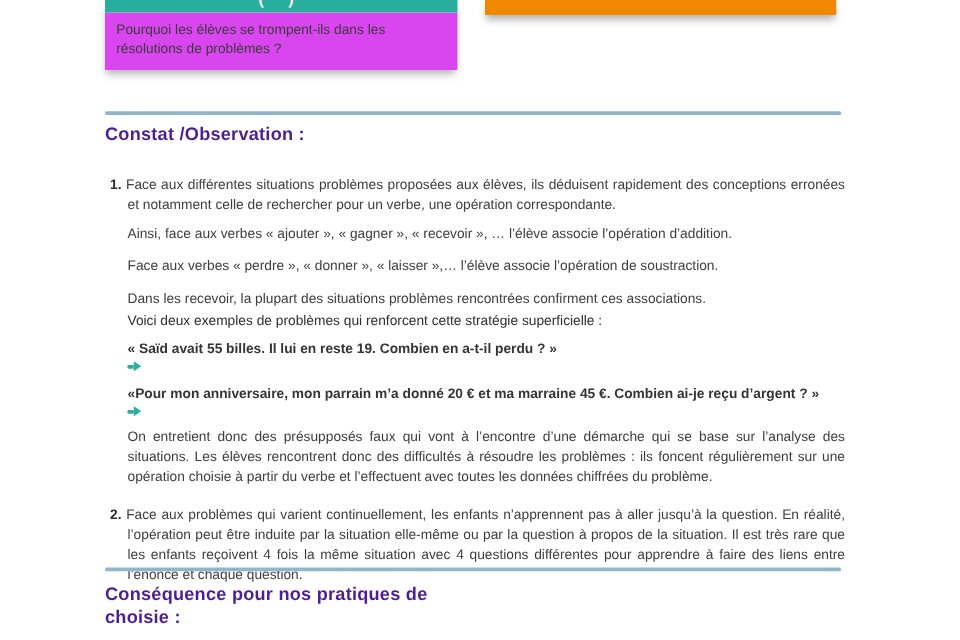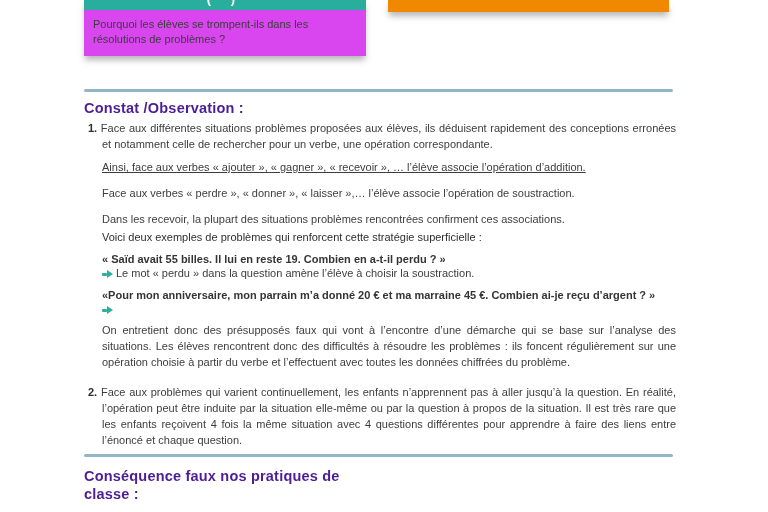--- a/index.html
+++ b/index.html
@@ -23,21 +23,21 @@
   
   .rule{position:absolute;left:84px;width:589px;height:3px;background:#92b5c9;border-radius:2px;}
   .rule-top{top:89px;}
   .rule-bottom{top:454px;}
   .section-title{position:absolute;left:84px;color:#4c1d95;font-weight:bold;
        font-size:14.5px;line-height:18px;letter-spacing:0.2px;}
   .title-constat{top:99px;}
   .title-consequence{top:467px;width:280px;}
 
   
-  .para{position:absolute;font-size:11px;line-height:16px;color:#3d3d3d;text-align:justify;}
+  .para{position:absolute;font-size:11px;line-height:16px;color:#3d3d3d;text-align:justify;margin-top:20px;}
   .para-numbered{left:88px;width:588px;padding-left:14px;text-indent:-14px;box-sizing:border-box;}
   .para-plain{left:102px;width:574px;}
   .num{font-weight:bold;color:#2e2e2e;}
   .bold{font-weight:normal;color:#2e2e2e;}
   .quote{font-weight:bold;color:#343434;text-align:left;}
   .note{text-align:left;}
 
   
   .arrow-icon{display:inline-block;width:11px;height:8px;position:relative;
        vertical-align:-1px;margin-right:3px;}
@@ -62,39 +62,39 @@
 </div>
 
 <div class="rule rule-top"></div>
 <div class="section-title title-constat">Constat /Observation :</div>
 
 <div class="para para-numbered" style="top:120px;">
   <span class="num">1.</span>
   <span>Face aux différentes situations problèmes proposées aux élèves, ils déduisent rapidement des conceptions erronées et notamment celle de rechercher pour un verbe, une opération correspondante.</span>
 </div>
 
-<div class="para para-plain" style="top:159px;text-decoration:underline;">Ainsi, face aux verbes « ajouter », « gagner », « recevoir », … l’élève associe l’opération d’addition.</div>
+<div class="para para-plain" style="top:159px;">Ainsi, face aux verbes « ajouter », « gagner », « recevoir », … l’élève associe l’opération d’addition.</div>
 
 <div class="para para-plain" style="top:185px;">Face aux verbes « perdre », « donner », « laisser »,… l’élève associe l’opération de soustraction.</div>
 
 <div class="para para-plain" style="top:211px;">Dans les recevoir, la plupart des situations problèmes rencontrées confirment ces associations.</div>
 
 <div class="para para-plain bold" style="top:229px;">Voici deux exemples de problèmes qui renforcent cette stratégie superficielle :</div>
 
 <div class="para para-plain quote" style="top:251px;">« Saïd avait 55 billes. Il lui en reste 19. Combien en a-t-il perdu ? »</div>
 <div class="para para-plain note" style="top:265px;">
-  <span class="arrow-icon"></span><span>Le mot « perdu » dans la question amène l’élève à choisir la soustraction.</span>
+  <span class="arrow-icon"></span>
 </div>
 
 <div class="para para-plain quote" style="top:287px;">«Pour mon anniversaire, mon parrain m’a donné 20 € et ma marraine 45 €. Combien ai-je reçu d’argent ? »</div>
 <div class="para para-plain note" style="top:301px;">
   <span class="arrow-icon"></span>
 </div>
 
 <div class="para para-plain" style="top:322px;">On entretient donc des présupposés faux qui vont à l’encontre d’une démarche qui se base sur l’analyse des situations. Les élèves rencontrent donc des difficultés à résoudre les problèmes : ils foncent régulièrement sur une opération choisie à partir du verbe et l’effectuent avec toutes les données chiffrées du problème.</div>
 
 <div class="para para-numbered" style="top:384px;">
   <span class="num">2.</span>
   <span>Face aux problèmes qui varient continuellement, les enfants n’apprennent pas à aller jusqu’à la question. En réalité, l’opération peut être induite par la situation elle-même ou par la question à propos de la situation. Il est très rare que les enfants reçoivent 4 fois la même situation avec 4 questions différentes pour apprendre à faire des liens entre l’énoncé et chaque question.</span>
 </div>
 
 <div class="rule rule-bottom"></div>
-<div class="section-title title-consequence">Conséquence faux nos pratiques de classe :</div>
+<div class="section-title title-consequence">Conséquence pour nos pratiques de choisie :</div>
 
 </body></html>

